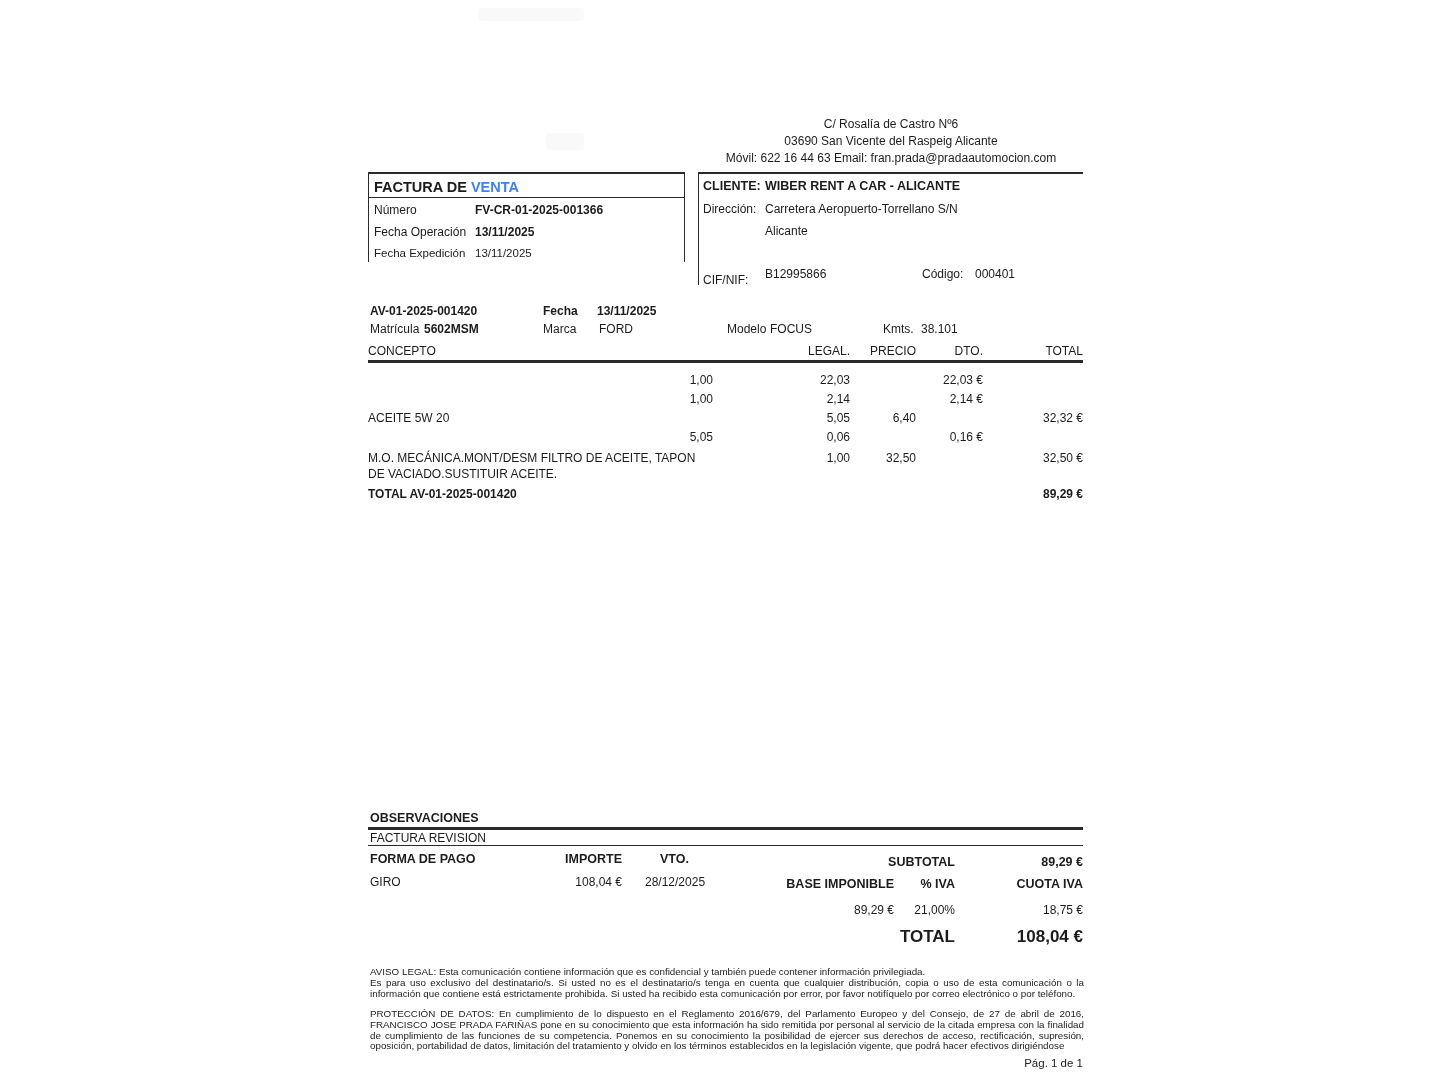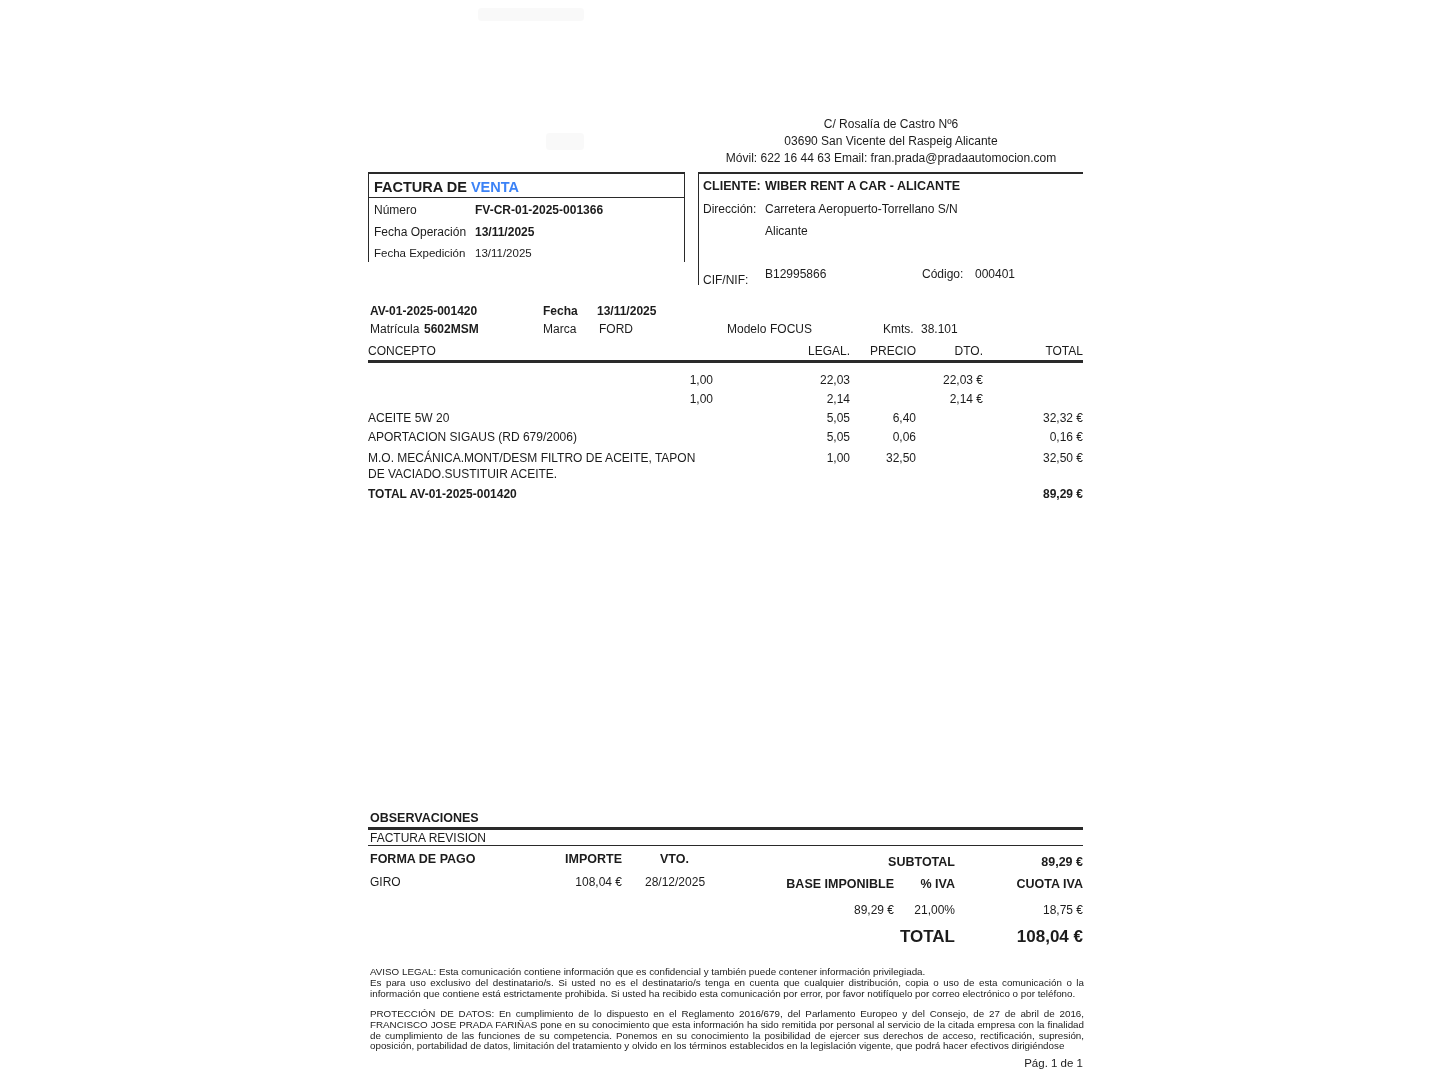--- a/index.html
+++ b/index.html
@@ -133,21 +133,20 @@
     <div class="c5">2,14 €</div>
   </div>
   <div class="items-row">
     <div class="c1">ACEITE 5W 20</div>
     <div class="c2">5,05</div>
     <div class="c3">6,40</div>
     <div class="c4"></div>
     <div class="c5">32,32 €</div>
   </div>
   <div class="items-row">
-    <div class="c1">APORTACION SIGAUS (RD 679/2006)</div>
     <div class="c2">5,05</div>
     <div class="c3">0,06</div>
     <div class="c4"></div>
     <div class="c5">0,16 €</div>
   </div>
   <div class="items-row" style="line-height:16px; padding-top:3px;">
     <div class="c1">M.O. MECÁNICA.MONT/DESM FILTRO DE ACEITE, TAPON DE VACIADO.SUSTITUIR ACEITE.</div>
     <div class="c2">1,00</div>
     <div class="c3">32,50</div>
     <div class="c4"></div>

